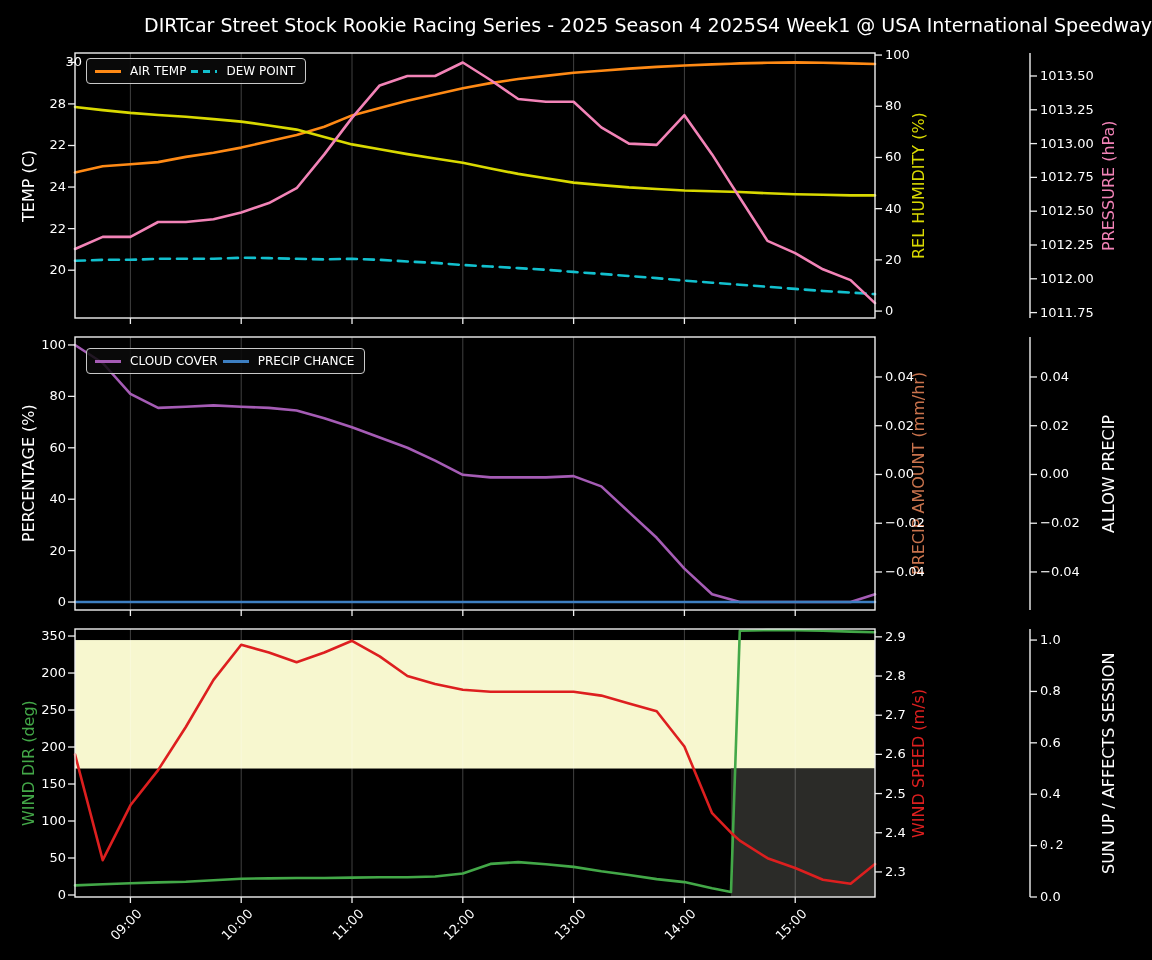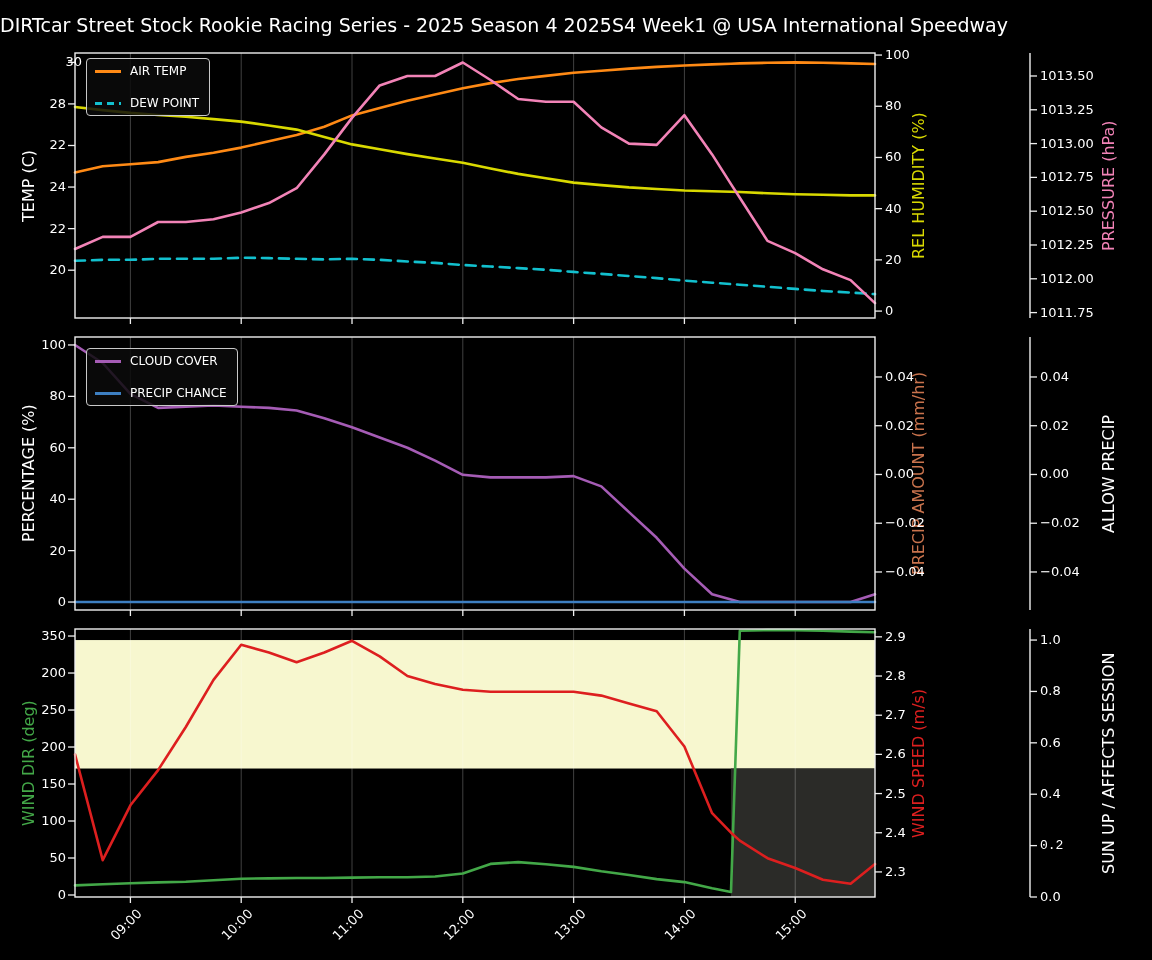--- a/index.html
+++ b/index.html
@@ -1,31 +1,31 @@
 <!DOCTYPE html>
 <html><head>
 <meta charset="utf-8">
 <style>
   html,body{margin:0;padding:0;background:#000;}
   body{width:1152px;height:960px;position:relative;overflow:hidden;
        font-family:"DejaVu Sans", sans-serif;-webkit-font-smoothing:antialiased;}
   #fig{position:absolute;inset:0;}
   #plot-svg{position:absolute;left:0;top:0;}
-  .title{position:absolute;top:14px;left:0;width:1152px;text-align:left;
+  .title{position:absolute;top:14px;left:0;width:1152px;text-align:right;
          color:#fff;font-size:19px;white-space:nowrap;}
   .tick-label{position:absolute;color:#fff;font-size:13px;line-height:18px;white-space:nowrap;}
   .tick-left{text-align:right;}
   .xtick{position:absolute;color:#fff;font-size:13px;line-height:16px;white-space:nowrap;
          transform-origin:100% 0;transform:translateX(-100%) rotate(-45deg);}
   .vlabel{position:absolute;display:flex;align-items:center;justify-content:center;
           writing-mode:vertical-rl;transform:rotate(180deg);
           font-size:16px;white-space:nowrap;width:24px;}
   .legend{position:absolute;background:rgba(10,10,10,0.85);border:1px solid #c9c9c9;
-          border-radius:4px;padding:5px 10px 5px 8px;display:flex;flex-direction:column;
-          gap:18px;z-index:6;}
+          border-radius:4px;padding:5px 10px 5px 8px;display:flex;flex-direction:row;
+          gap:5px;z-index:6;}
   .legend-item{display:flex;align-items:center;gap:9px;color:#fff;font-size:12px;white-space:nowrap;}
   .swatch{flex:0 0 auto;}
   .swatch-line{width:26px;height:3px;}
   .swatch-dashed{width:26px;height:3px;}
   .swatch-patch{width:26px;height:11px;border:1px solid #666;box-sizing:border-box;}
 </style>
 </head>
 <body>
 
 <div id="fig">

